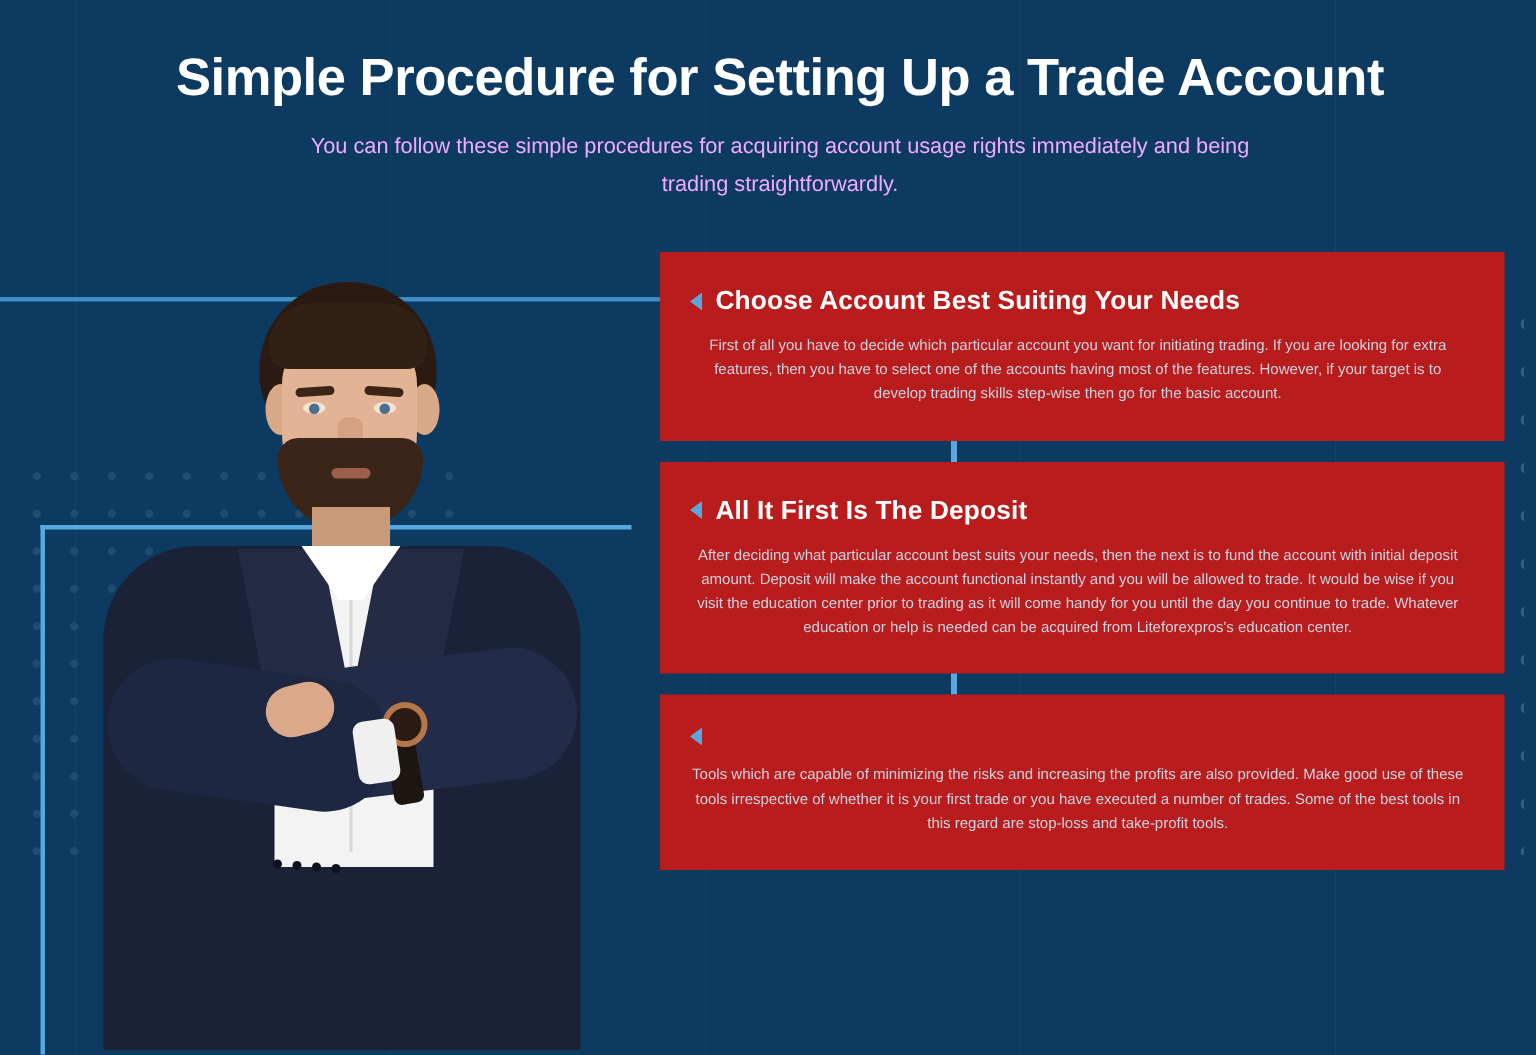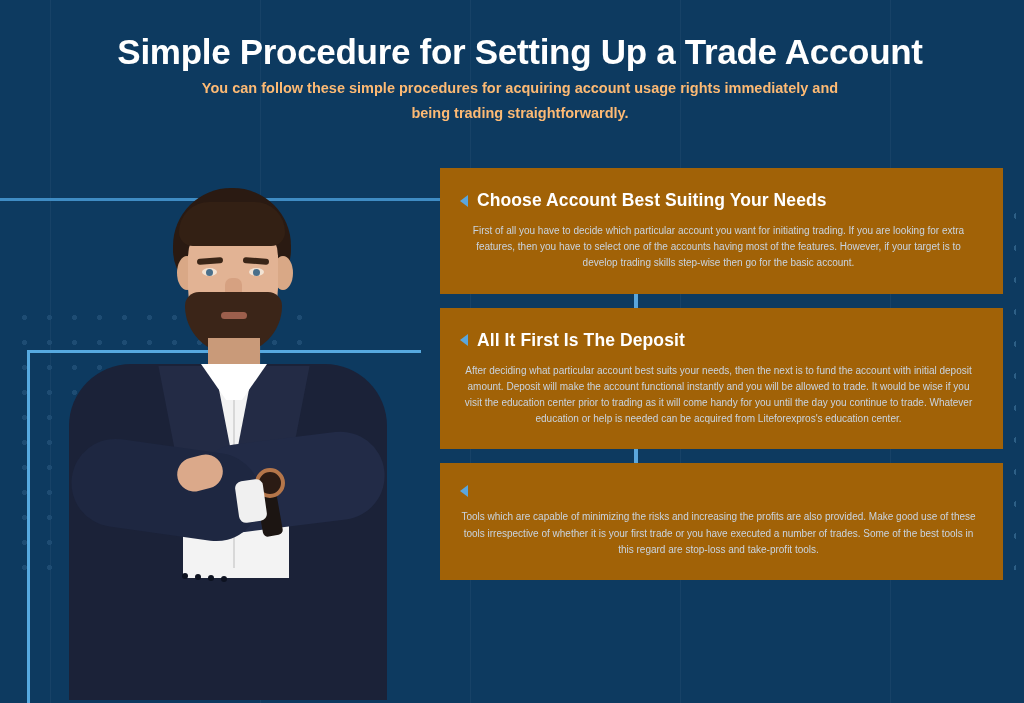--- a/index.html
+++ b/index.html
@@ -37,26 +37,25 @@
     padding-top: 30px;
   }
   .page-title {
     color: #ffffff;
     font-size: 35px;
     font-weight: bold;
     letter-spacing: -0.3px;
     line-height: 1.25;
   }
   .page-subtitle {
-    color: #fdba74;
+    color: #f0abfc;
     font-size: 14.5px;
     line-height: 1.75;
     width: 640px;
-    margin: 2px auto 0;
-    font-weight: bold;
+    margin: 12px auto 0;
   }
 
   
   .visual {
     position: absolute;
     left: 0;
     top: 150px;
     width: 440px;
     height: 553px;
     z-index: 1;
@@ -262,21 +261,21 @@
 
   
   .cards {
     position: absolute;
     left: 440px;
     top: 168px;
     width: 563px;
     z-index: 3;
   }
   .card {
-    background: #a16207;
+    background: #b91c1c;
     padding: 22px 26px 22px 20px;
     position: relative;
   }
   .card-head {
     display: flex;
     align-items: center;
     gap: 9px;
     margin-bottom: 12px;
   }
   .chevron-icon {

